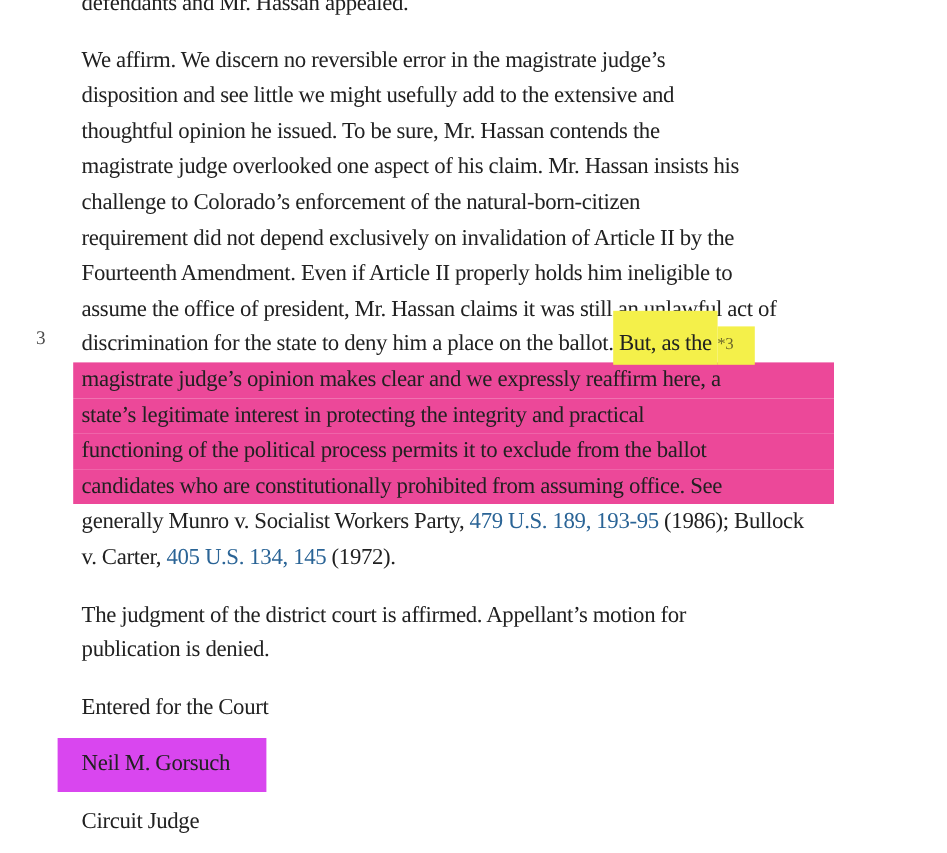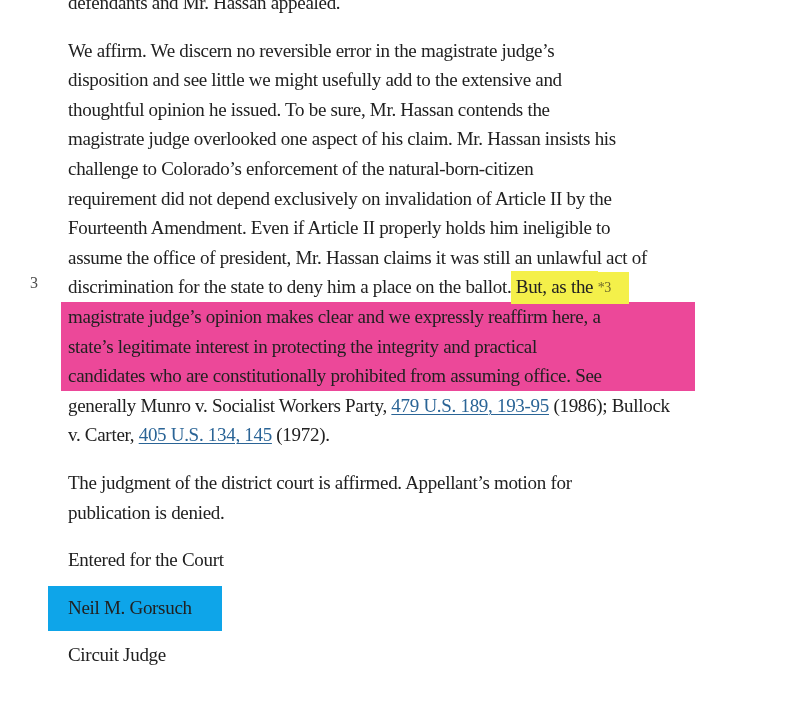--- a/index.html
+++ b/index.html
@@ -34,37 +34,36 @@
   }
   .line.hl-full {
     background: #ec4899;
     margin-left: -7px;
     padding-left: 7px;
     width: 627px;
   }
   .i { }
   .hl {
     background: #f4f04a;
-    padding: 5px 0 7px 0;
+    padding: 17px 0 7px 0;
   }
   .hl-star {
     font-size: 14px;
     color: #6d682a;
     padding: 8px 18px 9px 0;
     vertical-align: 1px;
   }
   .link {
     color: #2a6496;
-    text-decoration: underline;
     text-decoration-thickness: 1px;
     text-underline-offset: 2px;
     cursor: pointer;
   }
   .hl-name {
-    background: #0ea5e9;
+    background: #d946ef;
     padding: 11px 30px 13px 20px;
     margin-left: -20px;
   }
   .margin-num {
     position: absolute;
     left: 30px;
     top: 274px;
     font-size: 16px;
     color: #4d4d4d;
     cursor: pointer;
@@ -84,20 +83,21 @@
         <div class="line"><span>disposition and see little we might usefully add to the extensive and</span></div>
         <div class="line"><span>thoughtful opinion he issued. To be sure, Mr. Hassan contends the</span></div>
         <div class="line"><span>magistrate judge overlooked one aspect of his claim. Mr. Hassan insists his</span></div>
         <div class="line"><span>challenge to Colorado’s enforcement of the natural-born-citizen</span></div>
         <div class="line"><span>requirement did not depend exclusively on invalidation of Article II by the</span></div>
         <div class="line"><span>Fourteenth Amendment. Even if Article II properly holds him ineligible to</span></div>
         <div class="line"><span class="i">assume the office</span><span> of president, Mr. Hassan claims it was still an unlawful act of</span></div>
         <div class="line"><span>discrimination for the state to deny him </span><span class="i">a place on the ballot</span><span>.</span><span class="hl"> But, as the </span><span class="hl hl-star">*3</span></div>
         <div class="line hl-full"><span>magistrate judge’s opinion makes clear and we expressly reaffirm here, a</span></div>
         <div class="line hl-full"><span>state’s legitimate interest in protecting the integrity and practical</span></div>
+        <div class="line hl-full"><span>functioning of the political process permits it to exclude from the ballot</span></div>
         <div class="line hl-full"><span>candidates who are constitutionally prohibited from assuming office. </span><span class="i">See</span></div>
         <div class="line"><span class="i">generally Munro v. Socialist Workers Party,</span><span> </span><span class="link">479 U.S. 189, 193-95</span><span> (1986); </span><span class="i">Bullock</span></div>
         <div class="line"><span class="i">v. Carter,</span><span> </span><span class="link">405 U.S. 134, 145</span><span> (1972).</span></div>
       </div>
       <div class="para">
         <div class="line"><span>The judgment of the district court is affirmed. Appellant’s motion for</span></div>
         <div class="line"><span>publication is denied.</span></div>
       </div>
       <div class="para">
         <div class="line"><span>Entered for the Court</span></div>

